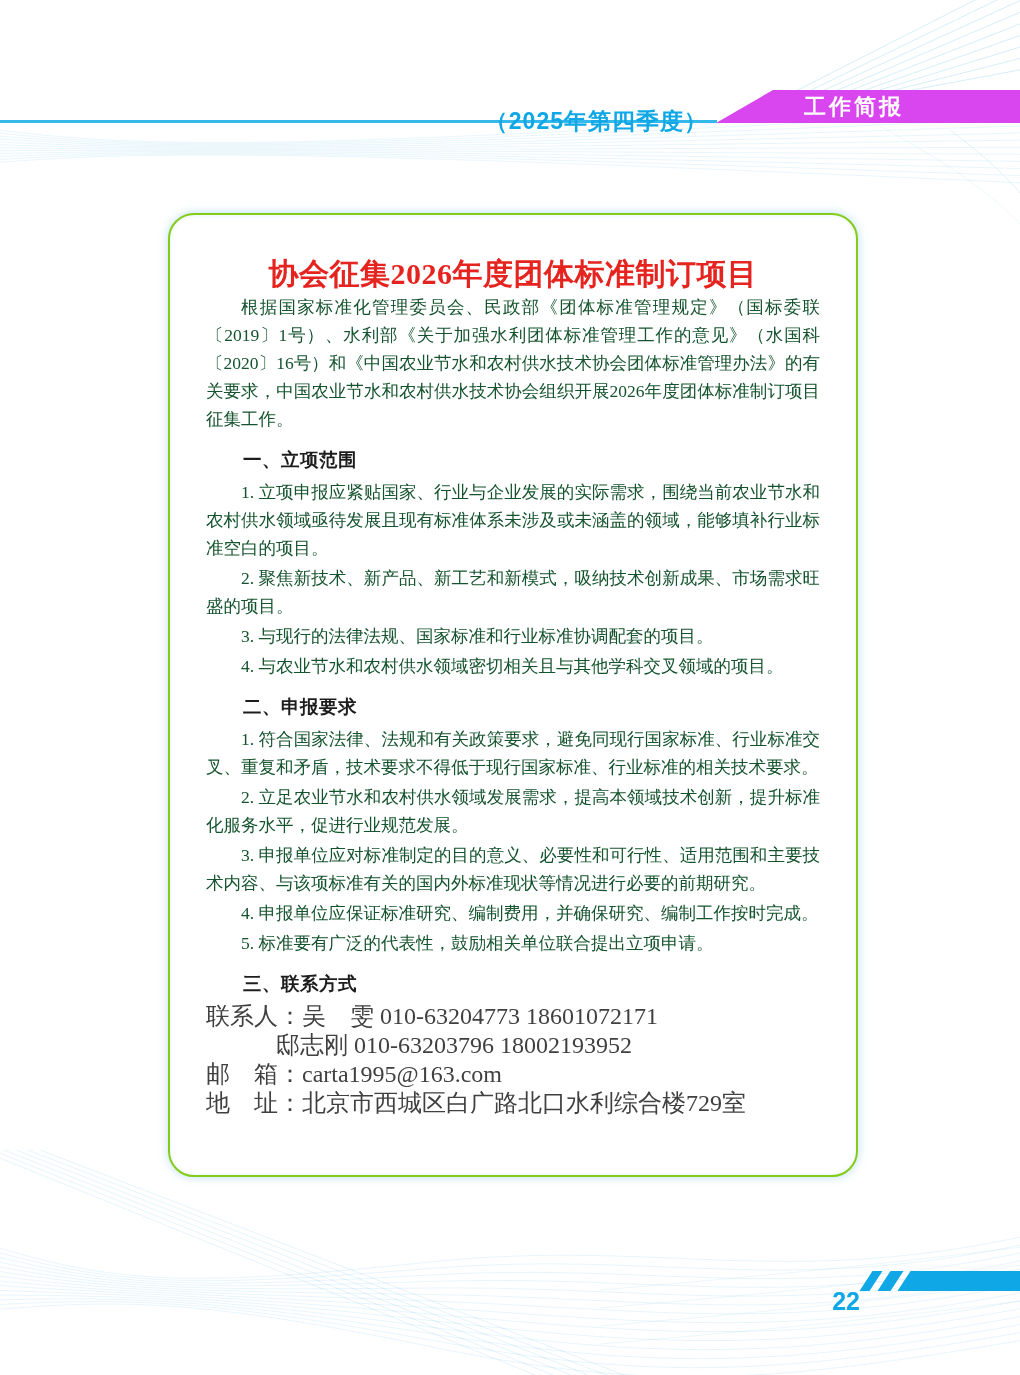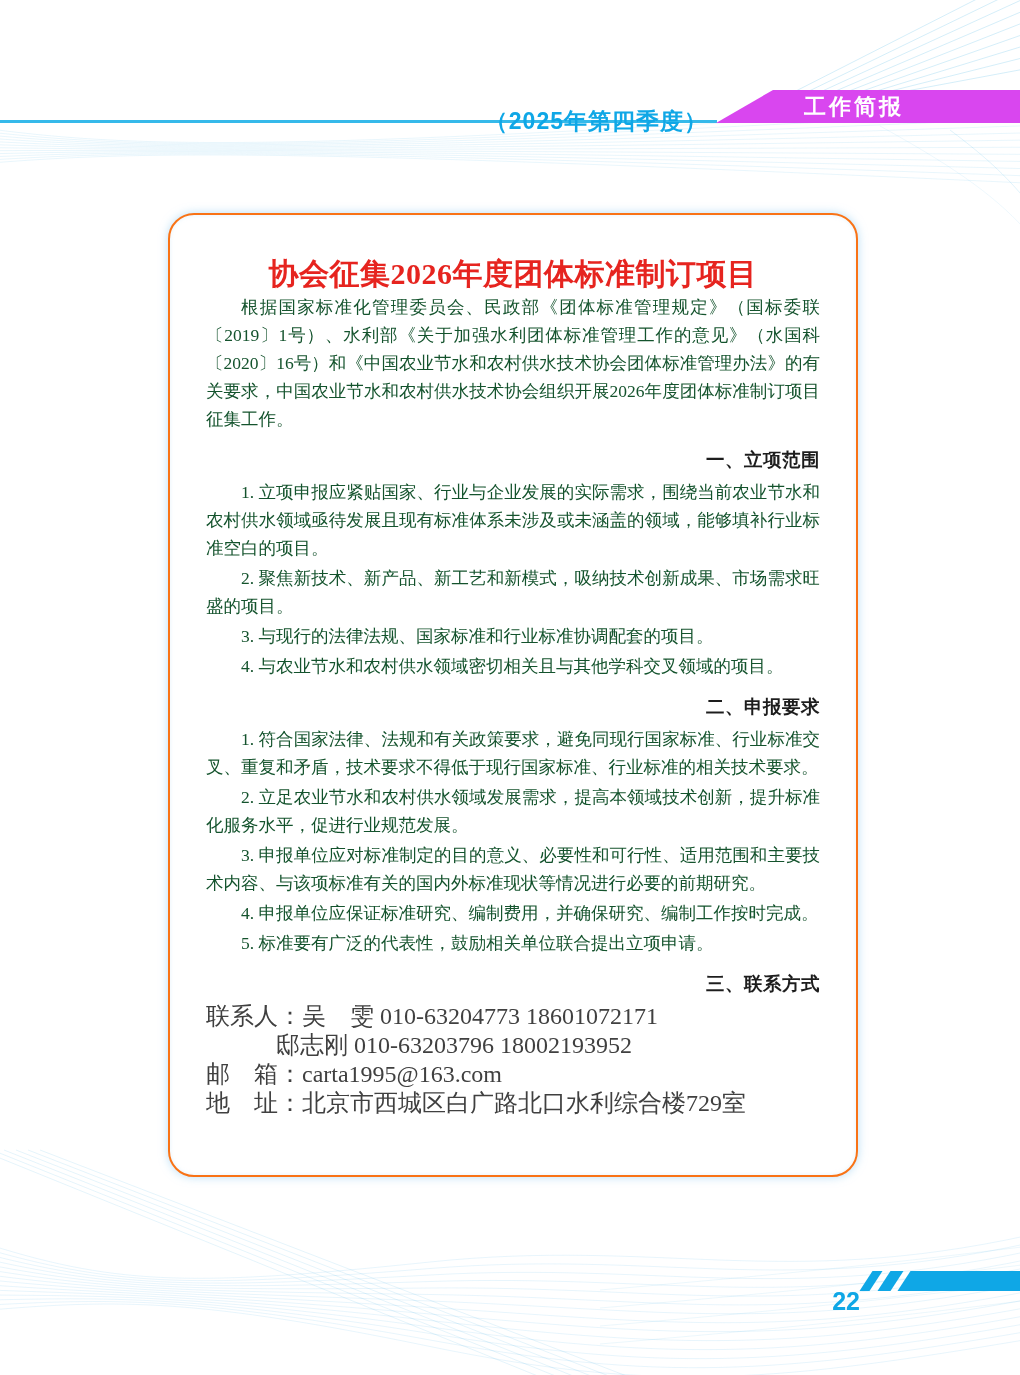--- a/index.html
+++ b/index.html
@@ -21,38 +21,38 @@
     clip-path:polygon(57px 0,100% 0,100% 100%,0 100%);
   }
   .banner-label{
     display:block;padding-left:88px;line-height:33px;color:#ffffff;
     font-family:"Liberation Sans","DejaVu Sans",sans-serif;font-weight:bold;
     font-size:22px;letter-spacing:3px;white-space:nowrap;
   }
   
   .card{
     position:absolute;left:168px;top:213px;width:690px;height:964px;box-sizing:border-box;
-    background:#ffffff;border:2px solid #f97316;border-radius:26px;
+    background:#ffffff;border:2px solid #84cc16;border-radius:26px;
     box-shadow:0 0 10px rgba(128,195,238,0.55), inset 0 0 4px rgba(180,220,245,0.35);
     padding:40px 36px 0 36px;
   }
   .article-title{
     margin:0;text-align:center;font-size:30px;line-height:38px;font-weight:bold;
     color:#e6241f;letter-spacing:0.5px;white-space:nowrap;
     font-family:"Liberation Serif","DejaVu Serif",serif;
   }
   .intro{margin:14px 0 0 0;}
   .para{
     margin:0 0 2px 0;font-size:17.5px;line-height:28px;color:#14532d;
     text-align:justify;text-indent:2em;
   }
   .sec-heading{
     margin:14px 0 5px 0;font-size:18.5px;line-height:26px;color:#1d1d1d;
     font-family:"Liberation Sans","DejaVu Sans",sans-serif;font-weight:bold;
-    text-indent:2em;letter-spacing:0.5px;text-align:right;
+    text-indent:2em;letter-spacing:0.5px;
   }
   .contact-row{
     font-size:24px;line-height:29px;color:#404040;white-space:nowrap;
   }
   .contact-row.hang{margin-left:70px;}
   
   .page-num{
     position:absolute;left:824px;top:1287px;width:36px;text-align:right;
     font-family:"Liberation Sans","DejaVu Sans",sans-serif;font-weight:bold;
     font-size:25px;color:#0fa7e6;

